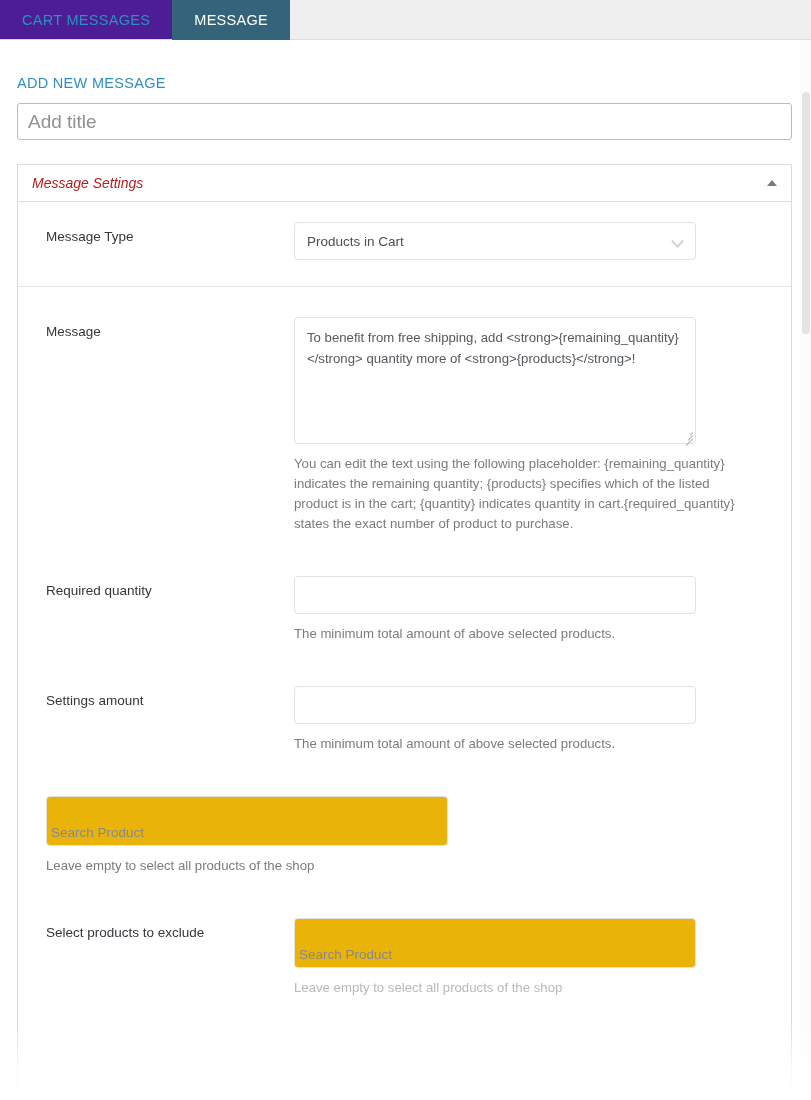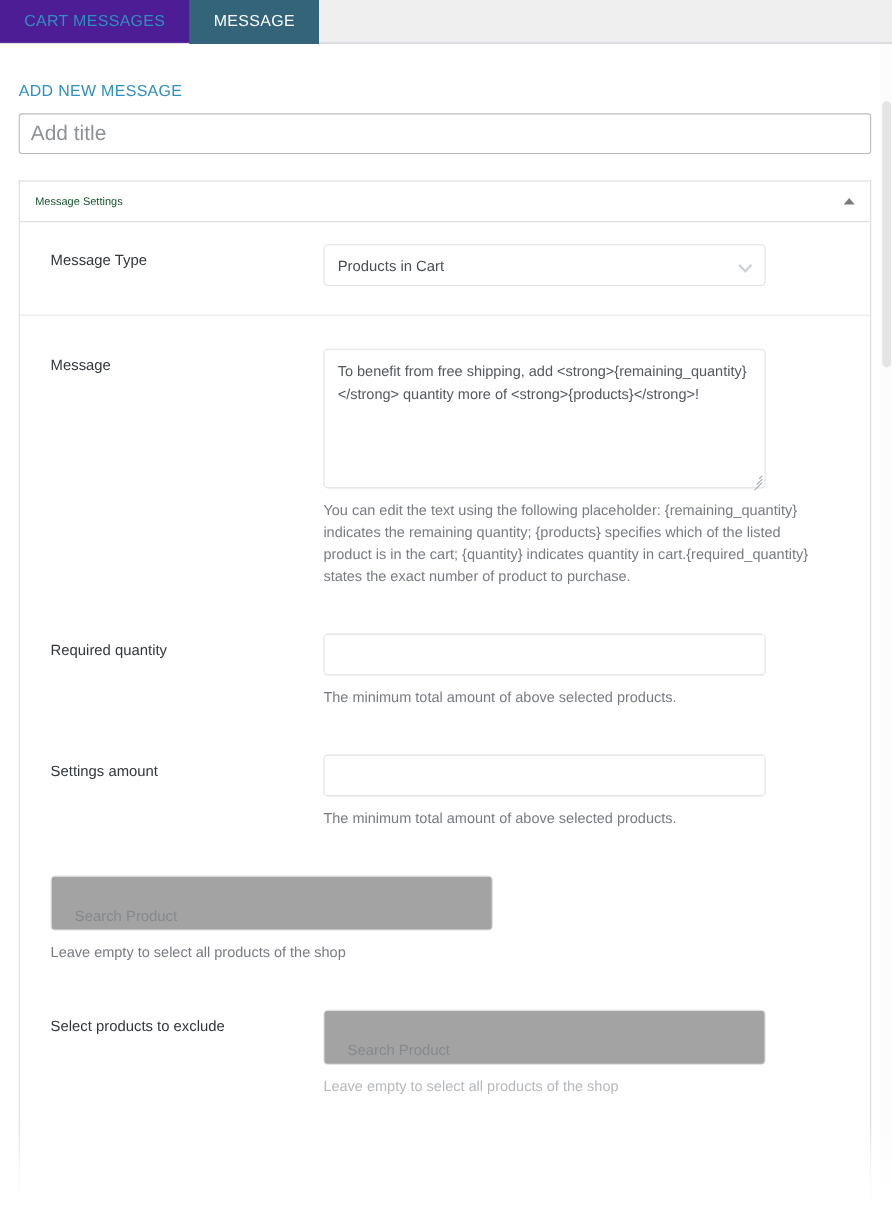--- a/index.html
+++ b/index.html
@@ -96,23 +96,24 @@
   }
   .panel-header {
     height: 37px;
     border-bottom: 1px solid #dcdcde;
     display: flex;
     align-items: center;
     justify-content: space-between;
     padding: 0 14px;
   }
   .panel-title {
-    font-size: 10px;
-    color: #14532d;
+    font-size: 14px;
+    color: #b91c1c;
     font-weight: 400;
+    font-style: italic;
   }
   .toggle-arrow {
     width: 0; height: 0;
     border-left: 5px solid transparent;
     border-right: 5px solid transparent;
     border-bottom: 6px solid #787c82;
     cursor: pointer;
   }
 
   .panel-body { padding: 0; }
@@ -215,25 +216,25 @@
   }
   .helper.dim { color: #b6b9bc; }
 
   
   .search-box {
     display: block;
     width: 402px;
     height: 50px;
     border: 1px solid #dfe1e3;
     border-radius: 4px;
-    background: #a3a3a3;
+    background: #eab308;
     font-family: "Liberation Sans", sans-serif;
     font-size: 13.5px;
     color: #4a4f54;
-    padding: 22px 12px 0 21px;
+    padding: 22px 12px 0 4px;
     outline: none;
   }
   .search-box::placeholder { color: #85898d; opacity: 1; }
 
   
   .scrollbar-track {
     position: absolute;
     top: 40px; right: 0;
     width: 11px;
     height: 1060px;

